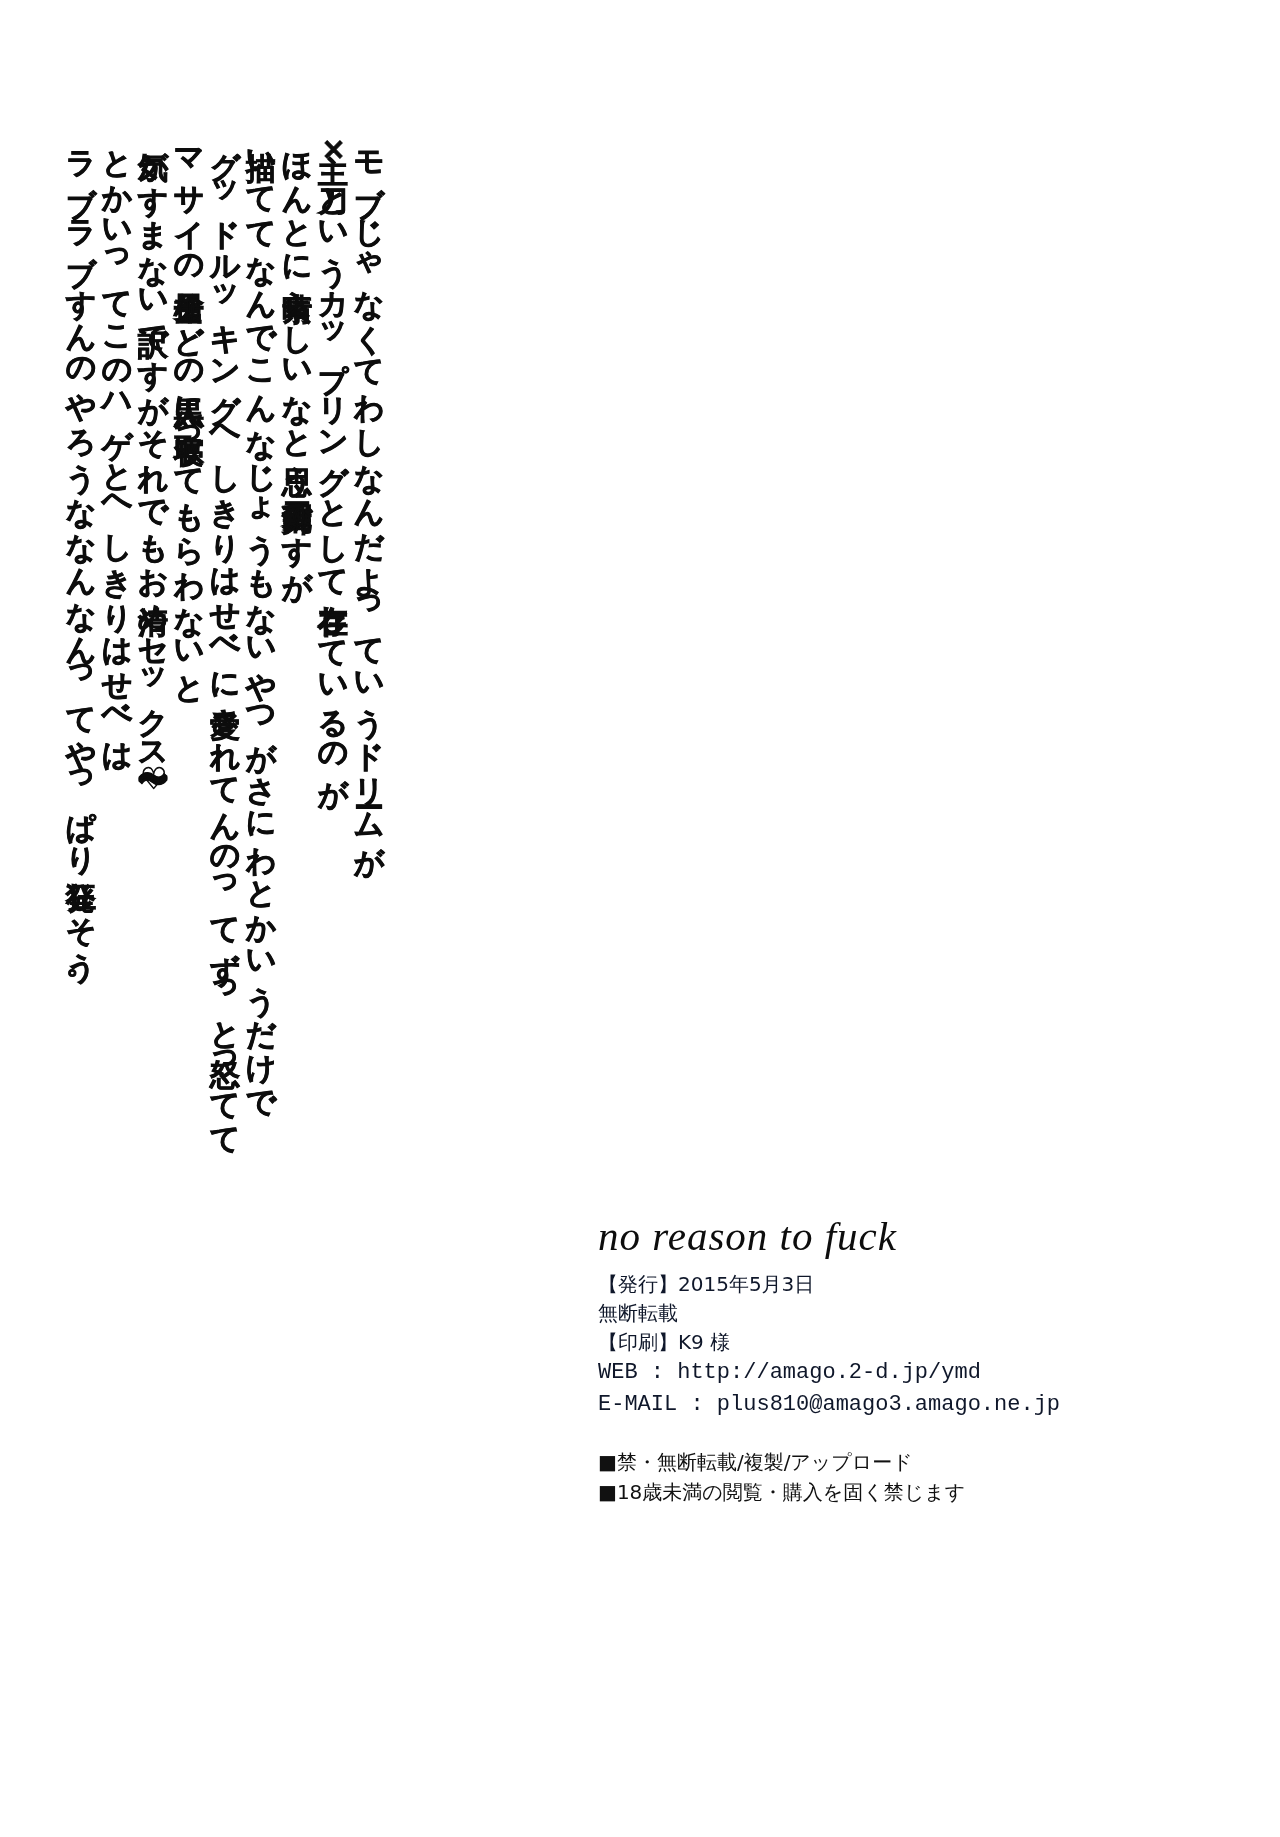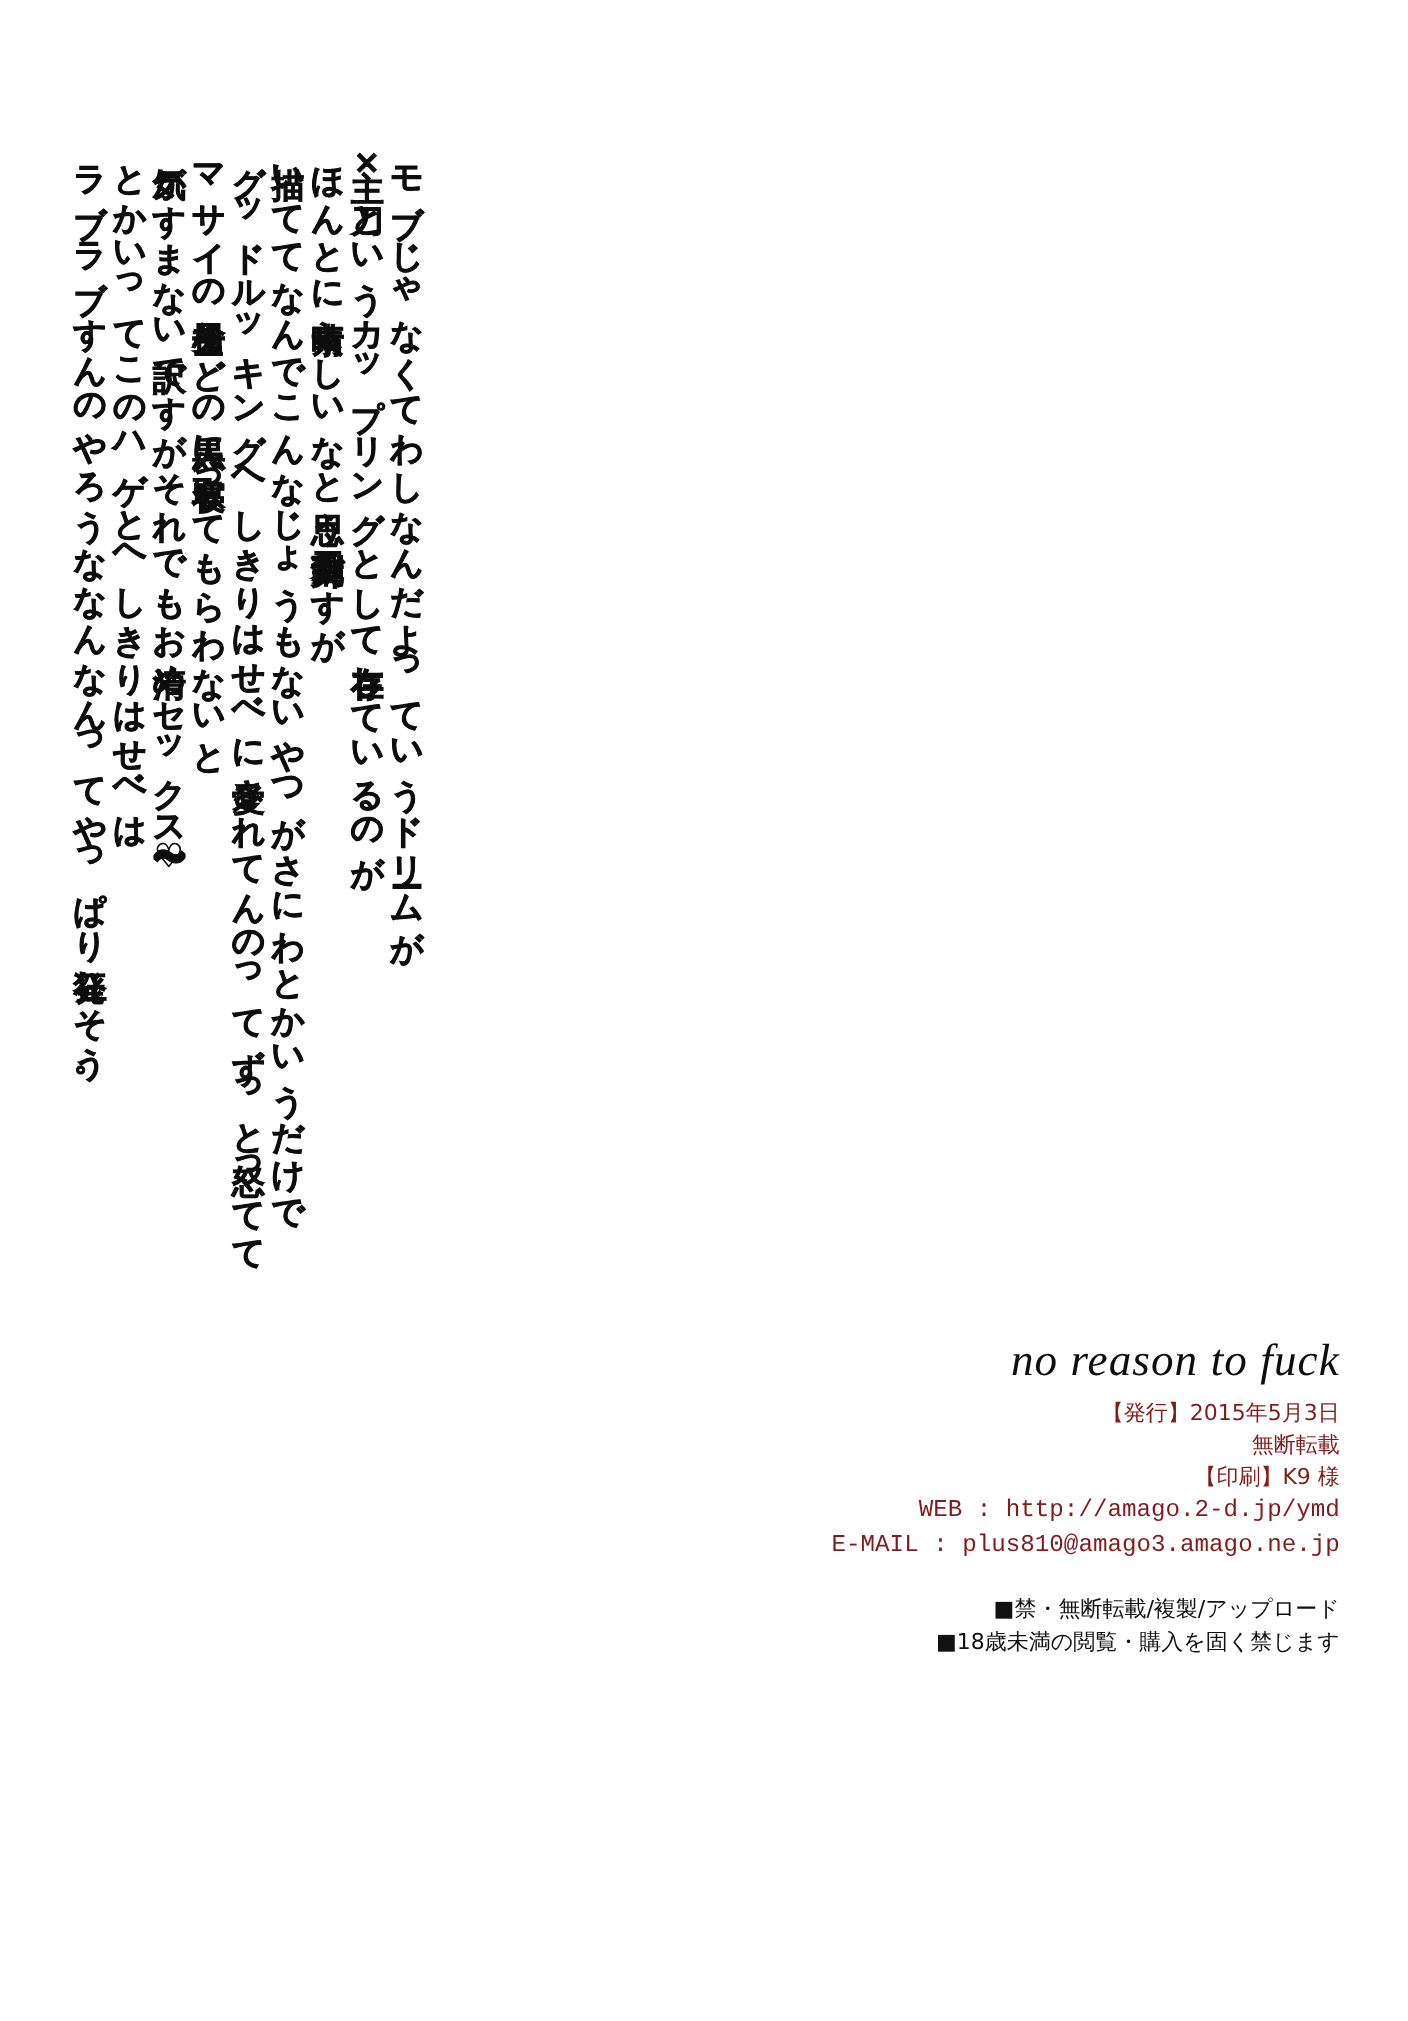--- a/index.html
+++ b/index.html
@@ -41,36 +41,36 @@
     white-space: nowrap;
     -webkit-text-stroke: 0.7px #0d0d0d;
   }
 
   
   #colophon {
     position: absolute;
     right: 62px;
     bottom: 330px;
     width: 620px;
-    text-align: right;
+    text-align: left;
   }
   #colophon .title {
     font-family: "Liberation Serif", serif;
     font-style: italic;
     font-size: 41px;
     letter-spacing: 1px;
     color: #0d0d0d;
     margin-bottom: 10px;
     font-weight: 400;
   }
   #colophon .row {
     font-family: "DejaVu Sans", sans-serif;
     font-size: 20px;
     line-height: 1.45;
-    color: #7f1d1d;
+    color: #0f172a;
   }
   #colophon .row.latin {
     font-family: Liberation Mono, monospace;
     font-size: 22px;
     line-height: 1.45;
   }
   #colophon .gap {
     height: 26px;
   }
   #colophon .notice {

